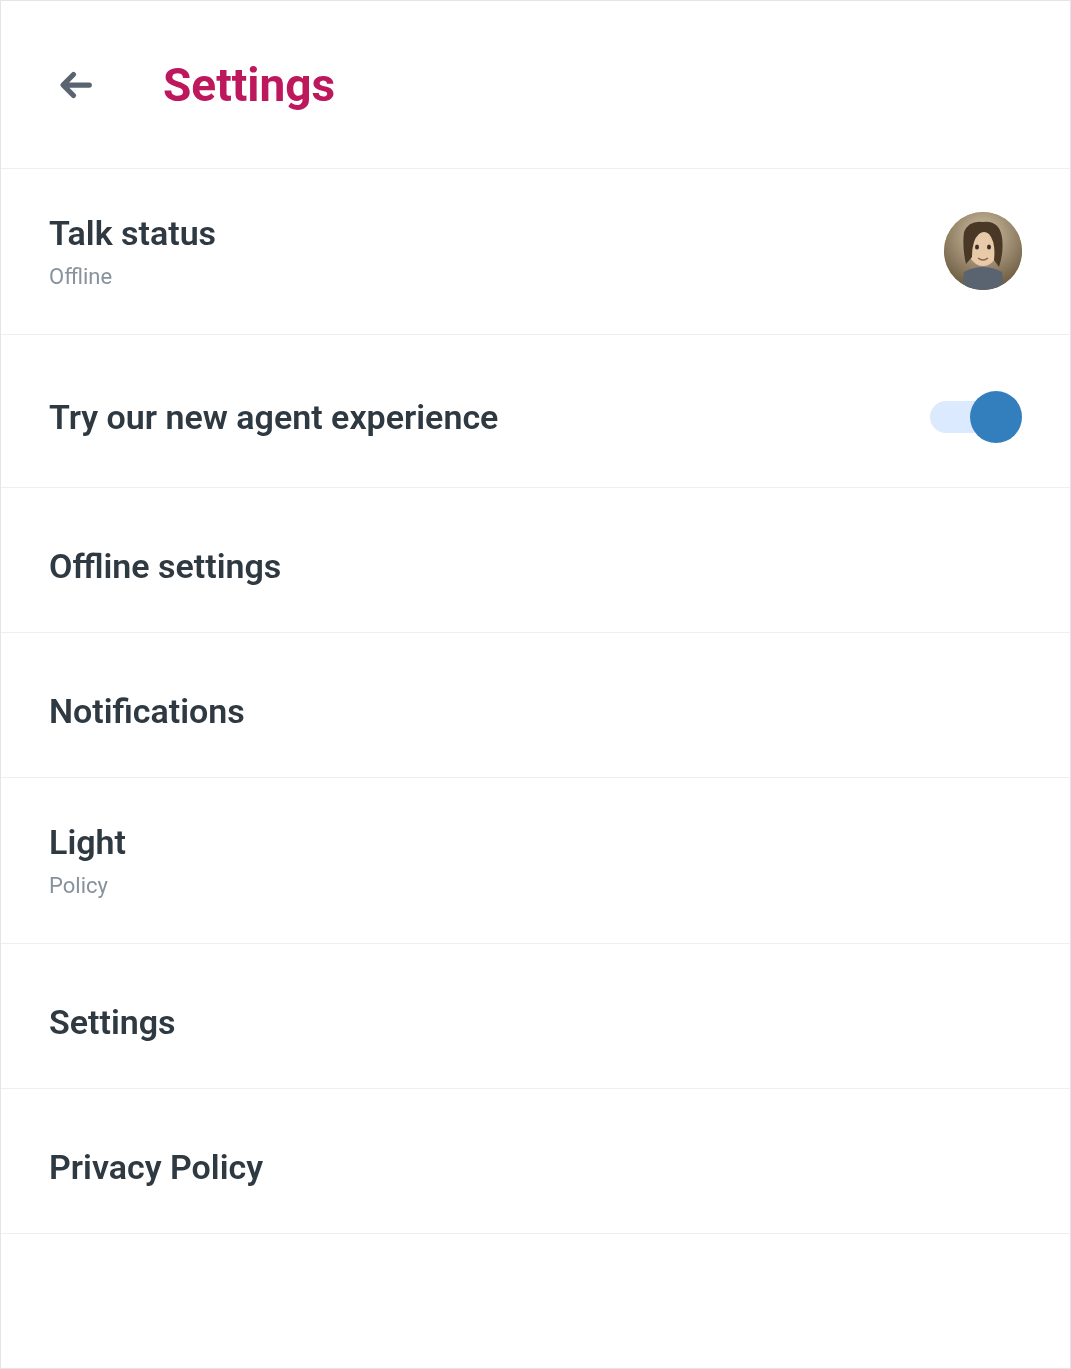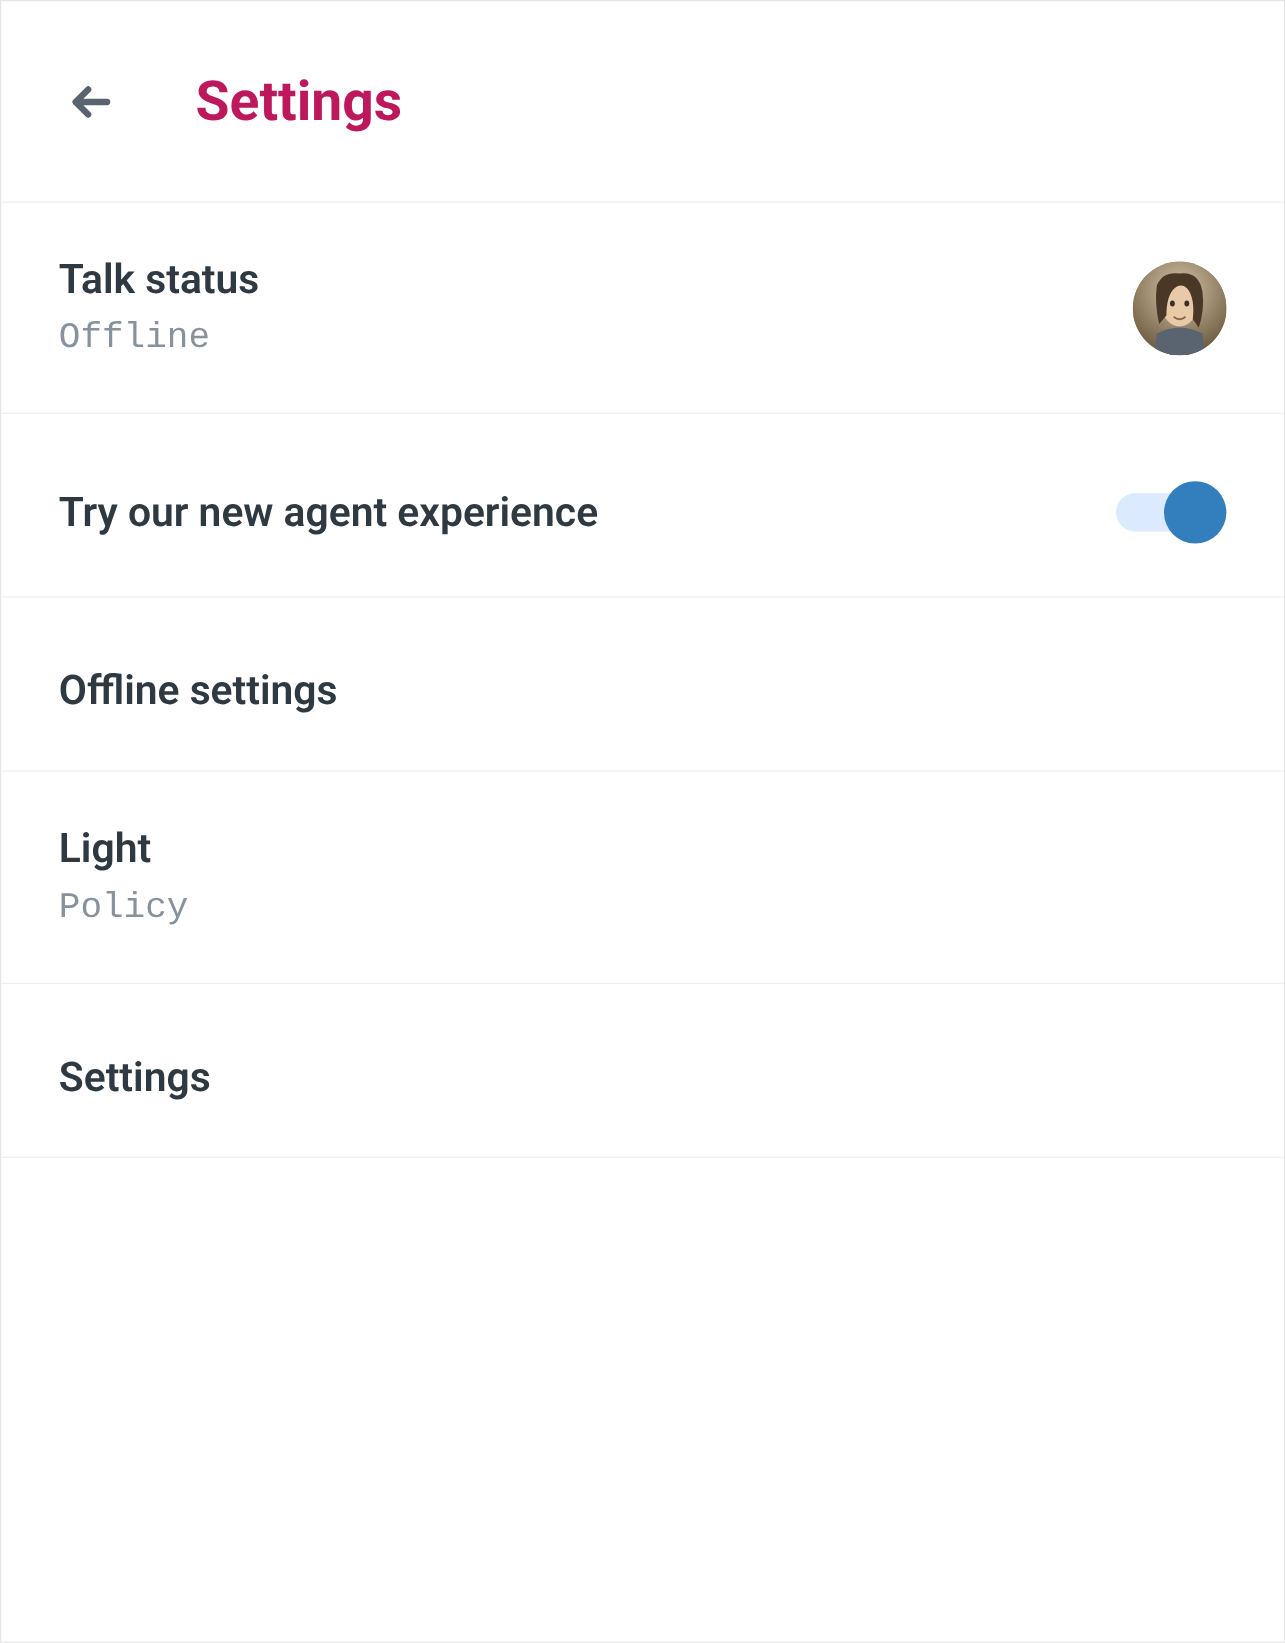--- a/index.html
+++ b/index.html
@@ -62,25 +62,24 @@
       flex-direction: column;
       gap: 8px;
     }
     .setting-label {
       font-size: 34px;
       font-weight: 600;
       color: #2f3941;
       line-height: 1.3;
     }
     .setting-subtitle {
-      font-size: 30px;
+      font-size: 22px;
       font-weight: 400;
       color: #87929d;
       line-height: 1.3;
-      font-family: Liberation Mono, monospace;
     }
     .avatar {
       width: 78px;
       height: 78px;
       border-radius: 50%;
       overflow: hidden;
       background: linear-gradient(135deg, #c9a87a 0%, #8b6f47 100%);
       position: relative;
     }
     .avatar svg {
@@ -166,28 +165,38 @@
       <div class="toggle-thumb"></div>
     </div>
   </div>
 
   <div class="setting-item simple">
     <div class="setting-item-content">
       <div class="setting-label">Offline settings</div>
     </div>
   </div>
 
+  <div class="setting-item simple">
+    <div class="setting-item-content">
+      <div class="setting-label">Notifications</div>
+    </div>
+  </div>
 
   <div class="setting-item with-subtitle">
     <div class="setting-item-content">
       <div class="setting-label">Light</div>
       <div class="setting-subtitle">Policy</div>
     </div>
   </div>
 
   <div class="setting-item simple">
     <div class="setting-item-content">
       <div class="setting-label">Settings</div>
     </div>
   </div>
 
+  <div class="setting-item simple">
+    <div class="setting-item-content">
+      <div class="setting-label">Privacy Policy</div>
+    </div>
+  </div>
 
 </div>
 
 </body></html>

